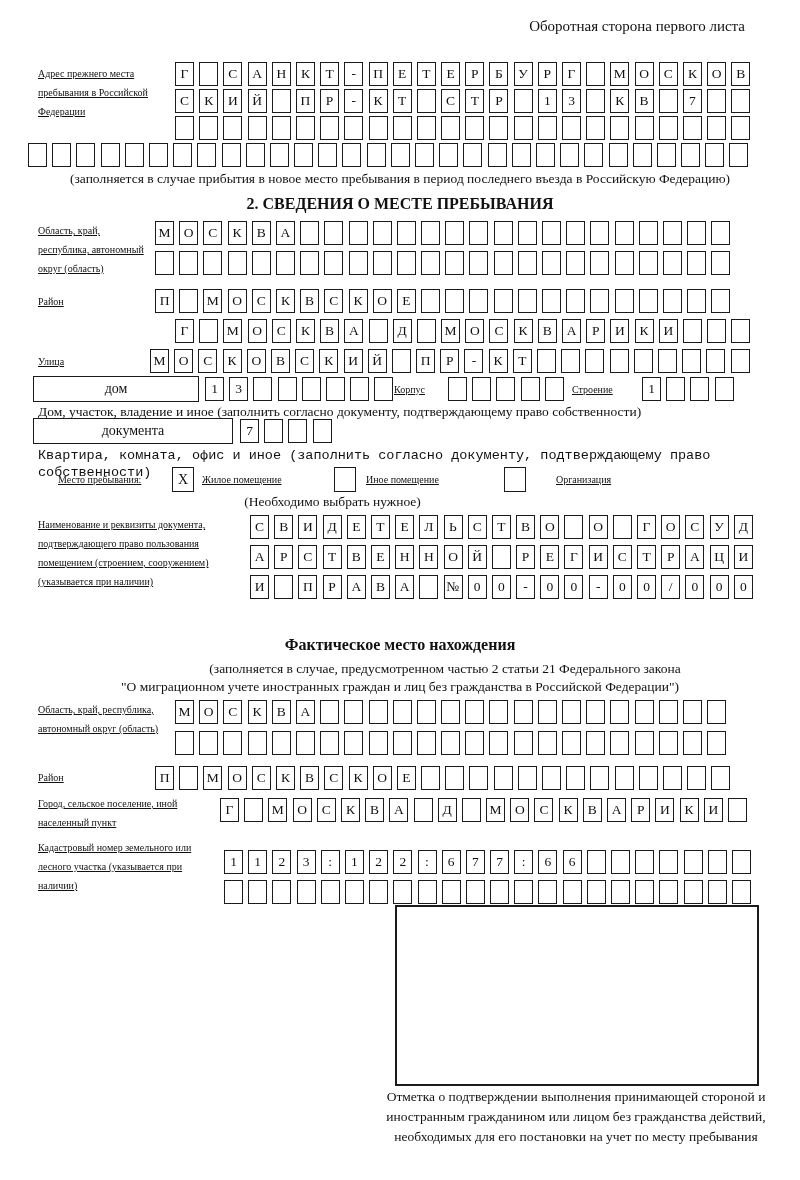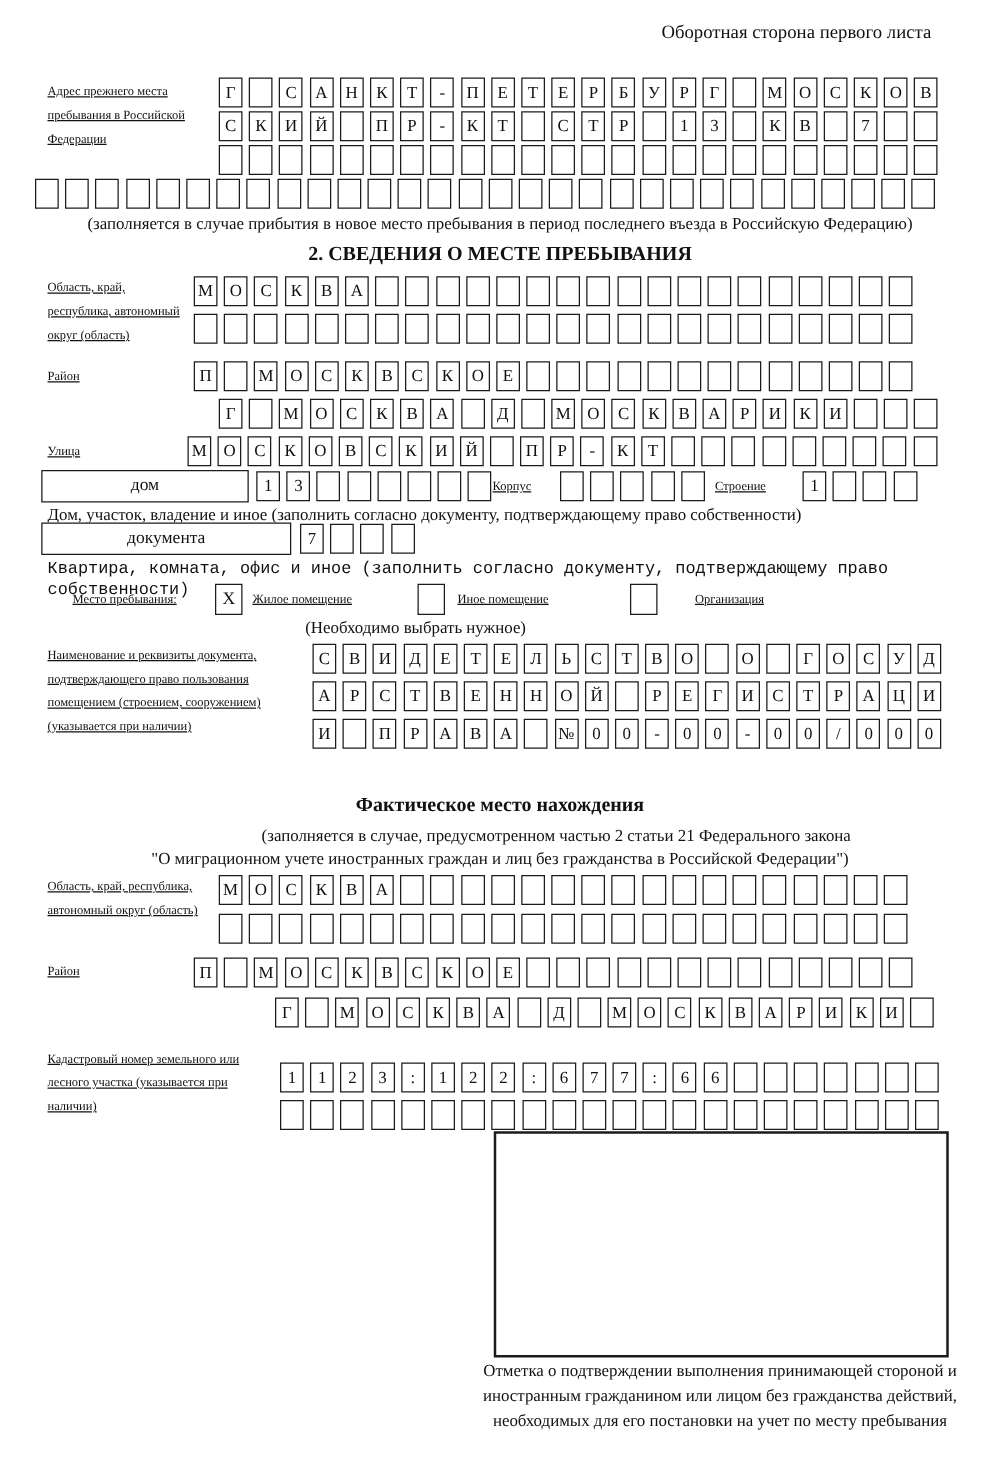--- a/index.html
+++ b/index.html
@@ -559,18 +559,19 @@
   <div class="abs lbl" style="left:38px; top:515px; width:205px;">Наименование и реквизиты документа, подтверждающего право пользования помещением (строением, сооружением) (указывается при наличии)</div>
 
   <div class="abs cap center" style="left:175px; top:493px; width:315px;">(Необходимо выбрать нужное)</div>
 
   <div class="abs heading" style="left:0; top:636px; width:800px;">Фактическое место нахождения</div>
   <div class="abs cap center" style="left:0; top:660px; width:800px;padding-left:45px;">(заполняется в случае, предусмотренном частью 2 статьи 21 Федерального закона</div>
   <div class="abs cap center" style="left:0; top:678px; width:800px;">"О миграционном учете иностранных граждан и лиц без гражданства в Российской Федерации")</div>
 
   <div class="abs lbl" style="left:38px; top:700px; width:135px;">Область, край, республика, автономный округ (область)</div>
   <div class="abs lbl" style="left:38px; top:768px;">Район</div>
+  <div class="abs lbl" style="left:38px; top:794px; width:182px;">Город, сельское поселение, иной населенный пункт</div>
   <div class="abs lbl" style="left:38px; top:838px; width:168px;">Кадастровый номер земельного или лесного участка (указывается при наличии)</div>
 
   <div class="stamp-box" style="left:395px; top:905px; width:360px; height:177px;"></div>
   <div class="abs cap center" style="left:385px; top:1087px; width:382px; line-height:20px;">Отметка о подтверждении выполнения принимающей стороной и иностранным гражданином или лицом без гражданства действий, необходимых для его постановки на учет по месту пребывания</div>
 
 </div>
 
 </body></html>

